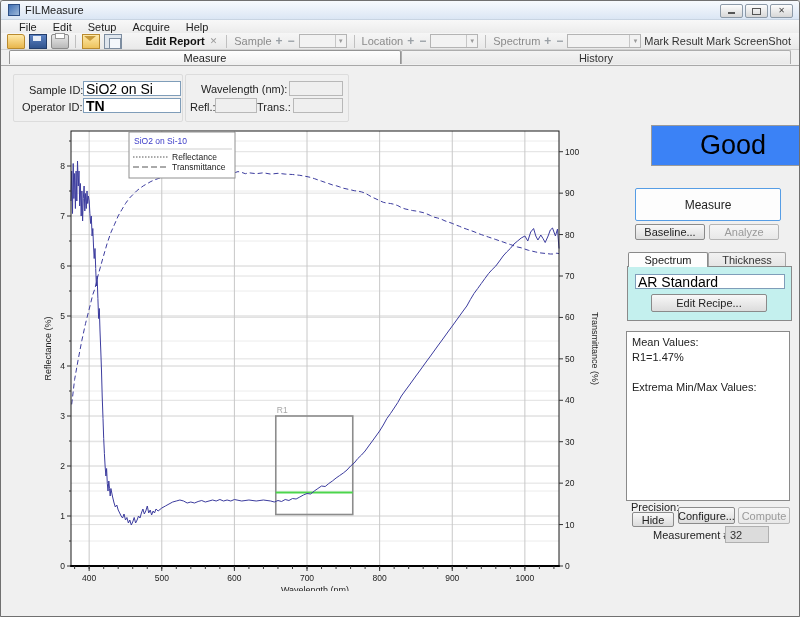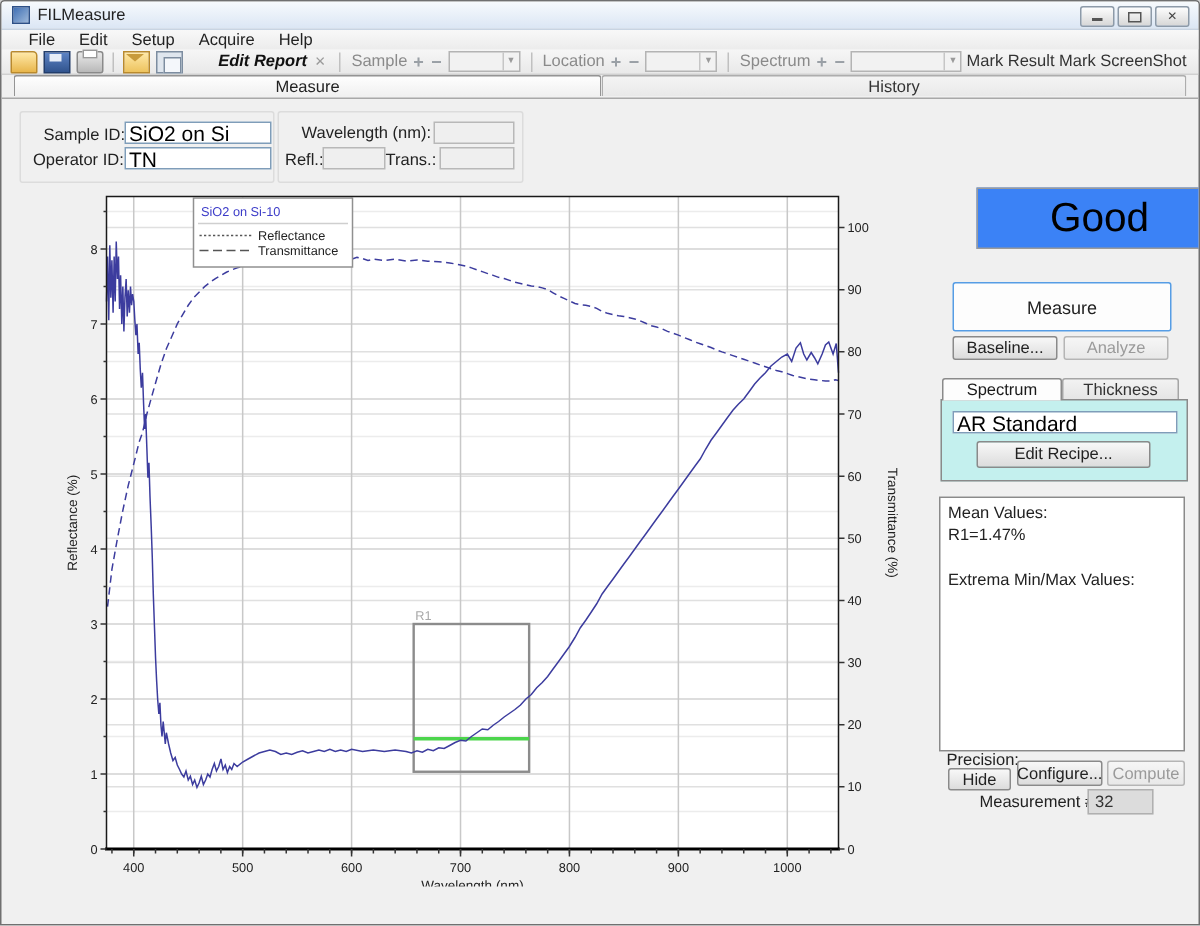--- a/index.html
+++ b/index.html
@@ -23,21 +23,21 @@
   .icon-save{background:linear-gradient(#5d83c4,#31548e);border:1px solid #223d6b;}
   .icon-save:after{content:"";position:absolute;left:3px;top:1px;width:8px;height:5px;background:#e8eef8;}
   .icon-print{background:linear-gradient(#e9e9e9,#b9b9b9);border:1px solid #8a8a8a;border-radius:2px;}
   .icon-print:after{content:"";position:absolute;left:3px;top:-2px;width:8px;height:4px;background:#fff;border:1px solid #999;}
   .icon-mail{background:linear-gradient(#ffe9a8,#edc35e);border:1px solid #b98a2e;}
   .icon-mail:after{content:"";position:absolute;left:1px;top:1px;border-left:6px solid transparent;border-right:6px solid transparent;border-top:5px solid #c89b3c;}
   .icon-copy{background:#dfe6ee;border:1px solid #7d8da0;}
   .icon-copy:after{content:"";position:absolute;left:4px;top:3px;width:10px;height:9px;background:#f4f7fb;border:1px solid #7d8da0;}
   #tb-right{margin-left:auto;display:flex;align-items:center;gap:3px;padding-right:4px;}
   .tb-label{color:#8a8a8a;}
-  .tb-label.strong{color:#111;font-weight:bold;font-style:italic;}
+  .tb-label.strong{color:#111;font-weight:bold;}
   .tb-x{color:#9a9a9a;font-size:9px;padding:0 2px;}
   .pm{color:#9aa0a6;font-weight:bold;font-size:12px;padding:0 1px;}
   .combo{width:46px;height:12px;background:#f2f2f2;border:1px solid #b4b4b4;display:flex;align-items:center;justify-content:flex-end;}
   .combo .arr{font-size:6px;color:#9a9a9a;border-left:1px solid #c6c6c6;padding:0 2px;height:100%;display:flex;align-items:center;}
   .combo.wide{width:72px;}
   
   #tabrow{position:absolute;left:0;top:49px;width:100%;height:15px;border-bottom:1px solid #a8a8a8;}
   .main-tab{position:absolute;top:0;height:14px;display:flex;align-items:center;justify-content:center;font-size:11px;color:#222;box-sizing:border-box;}
   #tab-measure{left:8px;width:392px;background:linear-gradient(#fefefe,#f0f0f0);border:1px solid #949494;border-bottom:none;border-radius:2px 2px 0 0;}
   #tab-history{left:400px;width:390px;background:linear-gradient(#f4f4f4,#e9e9e9);border:1px solid #adadad;border-bottom:none;border-radius:2px 2px 0 0;color:#333;}
@@ -146,21 +146,21 @@
   <div id="tabrow">
     <div id="tab-measure" class="main-tab">Measure</div>
     <div id="tab-history" class="main-tab">History</div>
   </div>
 
   <div class="groupbox" id="gb1"></div>
   <div class="groupbox" id="gb2"></div>
   <span class="frm-label" style="left:28px;top:83px;">Sample ID:</span>
   <input class="txt" style="left: 82px; top: 80px; width: 92px;" value="SiO2 on Si">
   <span class="frm-label" style="left:21px;top:100px;">Operator ID:</span>
-  <input class="txt" style="left: 82px; top: 97px; width: 92px;" value="TN">
+  <input class="txt" style="left: 82px; top: 97px; width: 92px; font-weight: bold;" value="TN">
   <span class="frm-label" style="left:200px;top:82px;">Wavelength (nm):</span>
   <input class="txt disabled" style="left: 288px; top: 80px; width: 48px;" value="">
   <span class="frm-label" style="left:189px;top:100px;">Refl.:</span>
   <input class="txt disabled" style="left: 214px; top: 97px; width: 36px;" value="">
   <span class="frm-label" style="left:256px;top:100px;">Trans.:</span>
   <input class="txt disabled" style="left: 292px; top: 97px; width: 44px;" value="">
 
   <div id="chart-wrap">
     <svg id="chart" width="560" height="470" viewBox="0 0 560 470">
         <rect x="30" y="10" width="488" height="435" fill="#ffffff"></rect>

